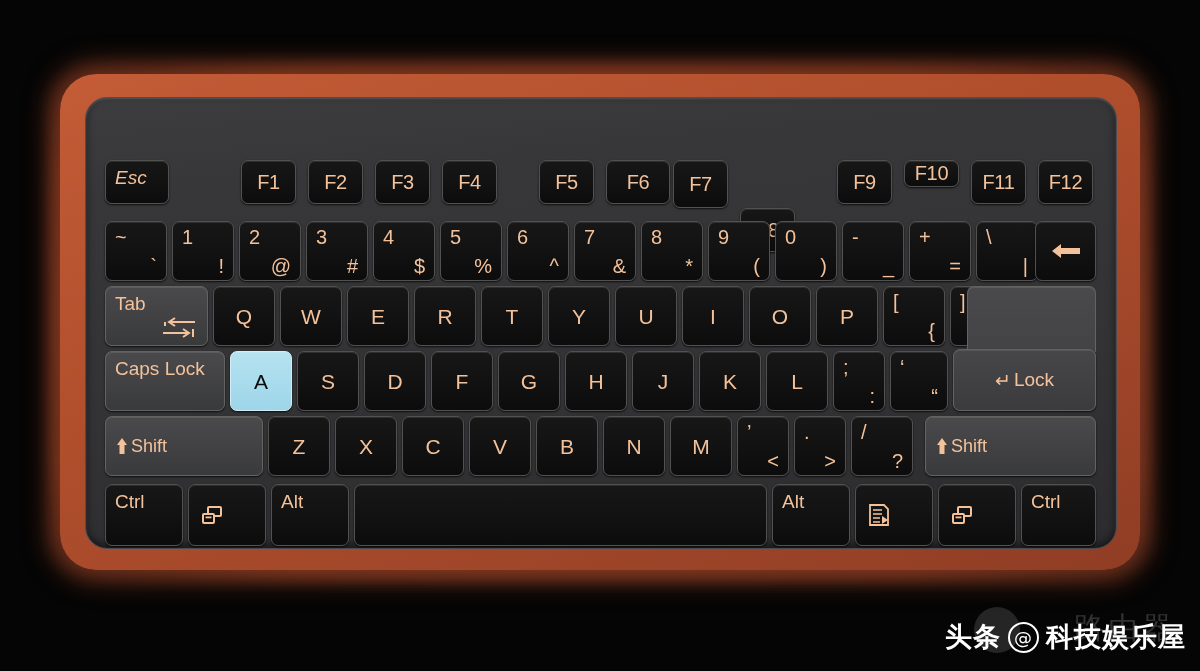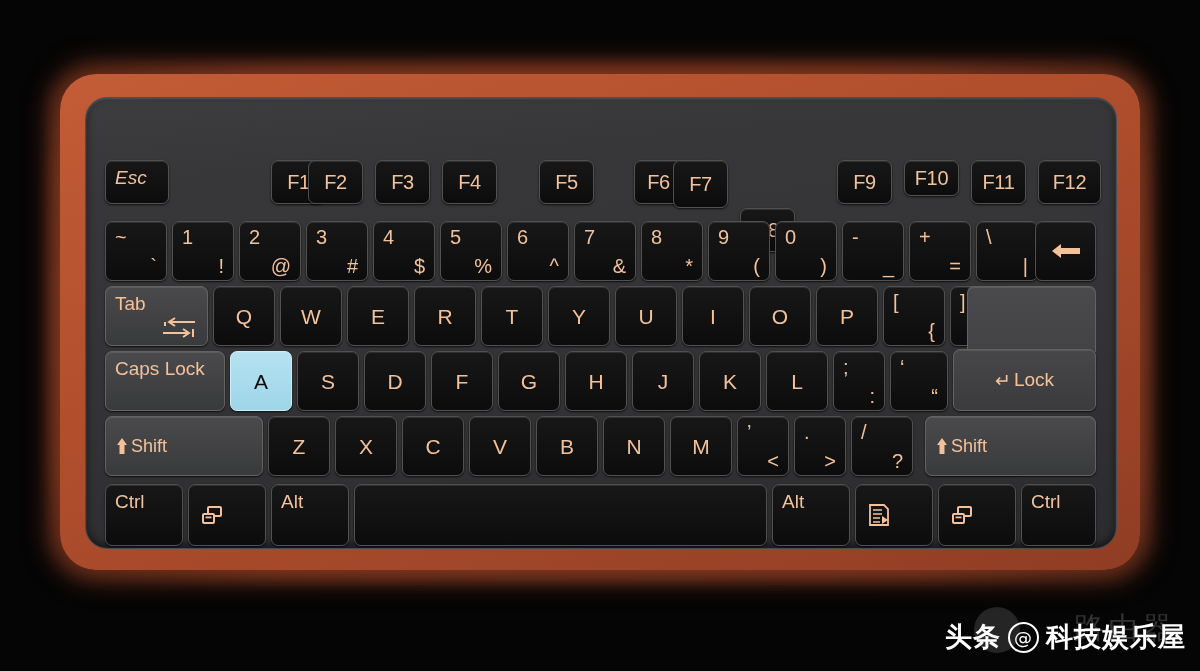--- a/index.html
+++ b/index.html
@@ -235,54 +235,54 @@
 <body>
 
 <div id="keyboard-glow"></div>
 <div id="keyboard-bezel"></div>
 <div id="keyboard-case"></div>
 
 <div id="key-surface">
     <div class="key" style="left: 105px; top: 160px; width: 64px; height: 44px; font-style: italic;">
       <span class="legend-tl">Esc</span>
     </div>
-    <div class="key" style="left: 241px; top: 160px; width: 55px; height: 44px; margin-left: 30px;">
+    <div class="key" style="left: 241px; top: 160px; width: 55px; height: 44px;">
       <span class="legend-fn">F1</span>
     </div>
     <div class="key" style="left: 308px; top: 160px; width: 55px; height: 44px;">
       <span class="legend-fn">F2</span>
     </div>
     <div class="key" style="left: 375px; top: 160px; width: 55px; height: 44px;">
       <span class="legend-fn">F3</span>
     </div>
     <div class="key" style="left: 442px; top: 160px; width: 55px; height: 44px;">
       <span class="legend-fn">F4</span>
     </div>
     <div class="key" style="left: 539px; top: 160px; width: 55px; height: 44px;">
       <span class="legend-fn">F5</span>
     </div>
-    <div class="key" style="left: 606px; top: 160px; width: 49px; height: 44px; margin-left: 28px;">
+    <div class="key" style="left: 606px; top: 160px; width: 64px; height: 44px;">
       <span class="legend-fn">F6</span>
     </div>
     <div class="key" style="left: 673px; top: 160px; width: 55px; height: 48px;">
       <span class="legend-fn">F7</span>
     </div>
     <div class="key" style="left: 740px; top: 160px; width: 55px; height: 44px; margin-top: 48px;">
       <span class="legend-fn">F8</span>
     </div>
     <div class="key" style="left: 837px; top: 160px; width: 55px; height: 44px;">
       <span class="legend-fn">F9</span>
     </div>
-    <div class="key" style="left: 904px; top: 160px; width: 55px; height: 36px;">
+    <div class="key" style="left: 904px; top: 160px; width: 55px; height: 27px;">
       <span class="legend-fn">F10</span>
     </div>
     <div class="key" style="left: 971px; top: 160px; width: 55px; height: 44px; text-decoration: underline;">
       <span class="legend-fn">F11</span>
     </div>
-    <div class="key" style="left: 1038px; top: 160px; width: 63px; height: 44px;">
+    <div class="key" style="left: 1038px; top: 160px; width: 55px; height: 44px;">
       <span class="legend-fn">F12</span>
     </div>
     <div class="key" style="left: 105px; top: 221px; width: 62px; height: 60px;">
       <span class="legend-primary">~</span>
       <span class="legend-secondary">`</span>
     </div>
     <div class="key" style="left: 172px; top: 221px; width: 62px; height: 60px;">
       <span class="legend-primary">1</span>
       <span class="legend-secondary">!</span>
     </div>

